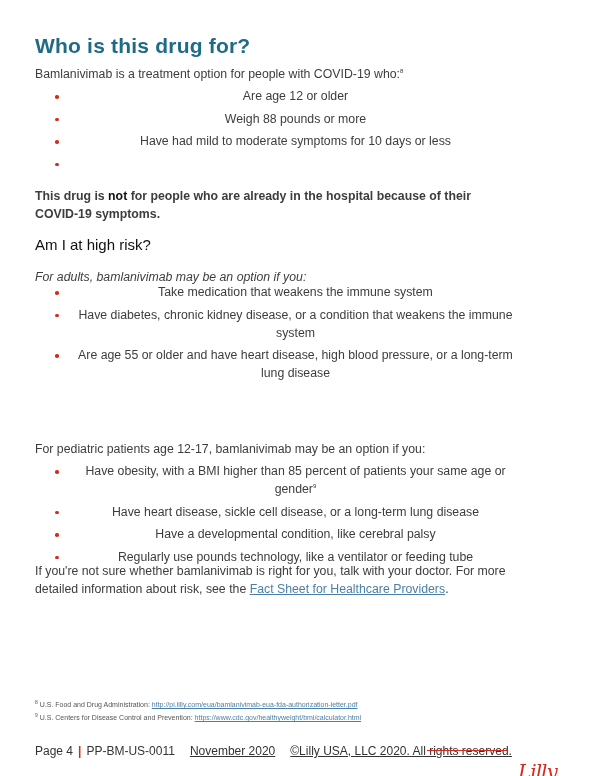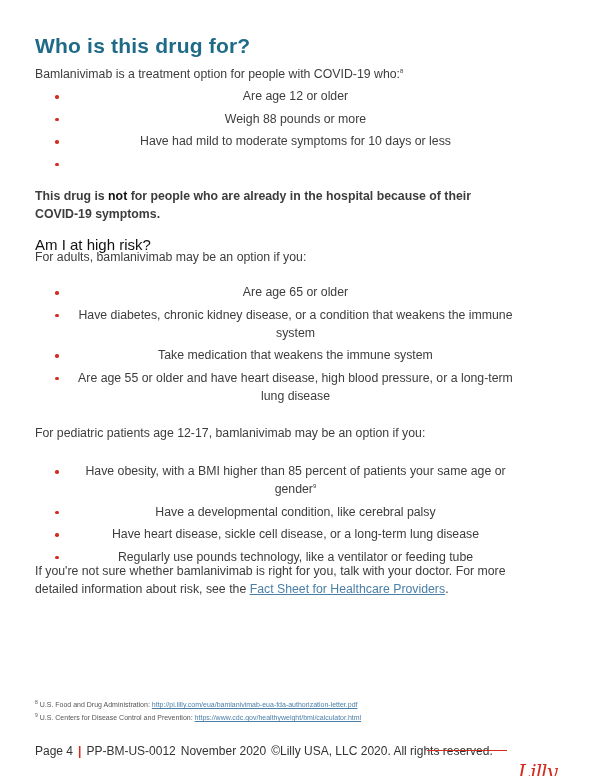--- a/index.html
+++ b/index.html
@@ -12,21 +12,21 @@
   sup { font-size: 6px; vertical-align: super; line-height: 0; }
   h2 { position: absolute; left: 35px; font-size: 15px; font-weight: normal; color: #111; }
   ul { position: absolute; left: 55px; list-style: none; width: 470px; }
   li { position: relative; padding-left: 11px; font-size: 12.3px; line-height: 18px; color: #3d3d3d; margin-bottom: 4.5px; text-align: center; }
   li .dot { position: absolute; left: 0; top: 8px; width: 3.5px; height: 3.5px; border-radius: 50%; background: #d52b1e; }
   a.link { color: #4a7fa8; text-decoration: underline; }
   .fn { position: absolute; left: 35px; font-size: 7px; color: #555; line-height: 10px; }
   .fn sup { font-size: 5px; }
   .footer { position: absolute; left: 35px; top: 744px; font-size: 12px; color: #333; display: flex; align-items: center; white-space: nowrap; }
   .footer .sep { color: #d52b1e; margin: 0 5px; font-weight: bold; }
-  .footer .gap { margin-left: 5px; }
+  .footer .gap { margin-left: 15px; text-decoration: underline; }
   .rule { position: absolute; left: 427px; top: 750px; width: 80px; height: 1px; background: #d52b1e; }
   .logo { position: absolute; left: 518px; top: 760px; font-family: "DejaVu Serif", serif; font-style: italic; font-size: 20px; color: #d52b1e; font-weight: normal; letter-spacing: -1px; }
 </style>
 </head>
 <body>
 
 <div class="page">
 
   <h1>Who is this drug for?</h1>
 
@@ -40,51 +40,50 @@
     <li><span class="dot"></span><span>Have had mild to moderate symptoms for 10 days or less</span></li>
     <li><span class="dot"></span></li>
   </ul>
 
   <div class="p" style="top:187px;font-weight:bold;">
     <span>This drug is </span><b>not</b><span> for people who are already in the hospital because of their COVID-19 symptoms.</span>
   </div>
 
   <h2 style="top:236px;">Am I at high risk?</h2>
 
-  <div class="p" style="top:248px;">For adults, bamlanivimab may be an option if you:</div>
+  <div class="p" style="top:268px;font-style:italic;">For adults, bamlanivimab may be an option if you:</div>
 
   <ul style="top:283px;">
-    <li><span class="dot"></span><span>Are age 65 or older</span></li>
+    <li><span class="dot"></span><span>Take medication that weakens the immune system</span></li>
     <li><span class="dot"></span><span>Have diabetes, chronic kidney disease, or a condition that weakens the immune system</span></li>
-    <li><span class="dot"></span><span>Take medication that weakens the immune system</span></li>
     <li><span class="dot"></span><span>Are age 55 or older and have heart disease, high blood pressure, or a long-term lung disease</span></li>
   </ul>
 
-  <div class="p" style="top:424px;">For pediatric patients age 12-17, bamlanivimab may be an option if you:</div>
+  <div class="p" style="top:440px;">For pediatric patients age 12-17, bamlanivimab may be an option if you:</div>
 
   <ul style="top:462px;">
     <li><span class="dot"></span><span>Have obesity, with a BMI higher than 85 percent of patients your same age or gender</span><sup>9</sup></li>
+    <li><span class="dot"></span><span>Have heart disease, sickle cell disease, or a long-term lung disease</span></li>
     <li><span class="dot"></span><span>Have a developmental condition, like cerebral palsy</span></li>
-    <li><span class="dot"></span><span>Have heart disease, sickle cell disease, or a long-term lung disease</span></li>
     <li><span class="dot"></span><span>Regularly use pounds technology, like a ventilator or feeding tube</span></li>
   </ul>
 
   <div class="p" style="top:562px;">
     <span>If you're not sure whether bamlanivimab is right for you, talk with your doctor. For more detailed information about risk, see the </span><a class="link">Fact Sheet for Healthcare Providers</a><span>.</span>
   </div>
 
   <div class="fn" style="top:700px;">
     <sup>8</sup> <span>U.S. Food and Drug Administration: </span><a class="link">http://pi.lilly.com/eua/bamlanivimab-eua-fda-authorization-letter.pdf</a>
   </div>
   <div class="fn" style="top:713px;">
     <sup>9</sup> <span>U.S. Centers for Disease Control and Prevention: </span><a class="link">https://www.cdc.gov/healthyweight/bmi/calculator.html</a>
   </div>
 
   <div class="footer">
     <span>Page 4</span>
     <span class="sep">|</span>
-    <span>PP-BM-US-0012</span>
+    <span>PP-BM-US-0011</span>
     <span class="gap">November 2020</span>
     <span class="gap">©Lilly USA, LLC 2020. All rights reserved.</span>
   </div>
   <div class="rule"></div>
   <div class="logo">Lilly</div>
 </div>
 
 </body></html>

